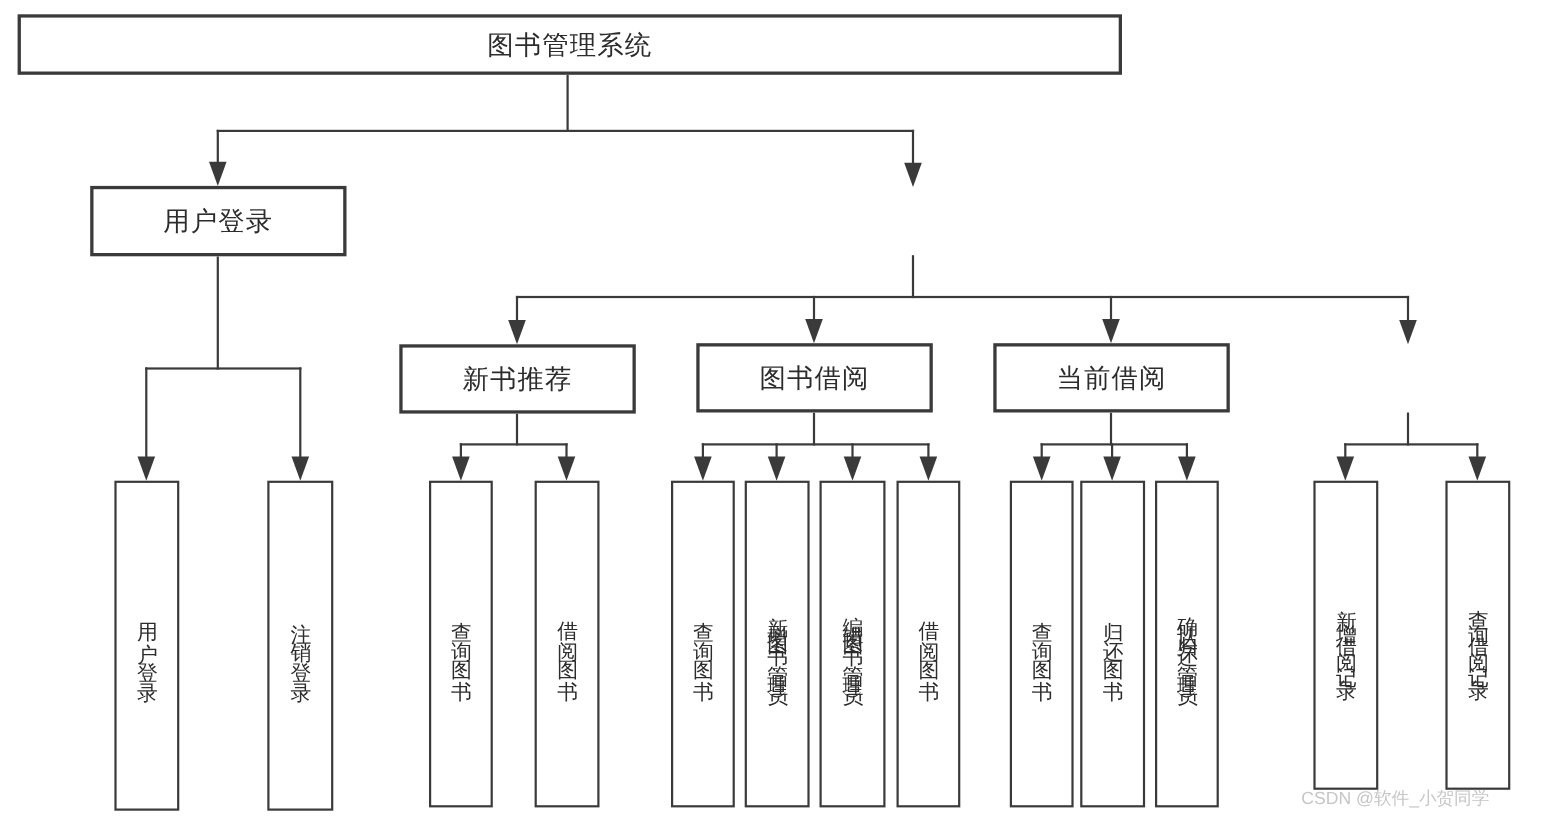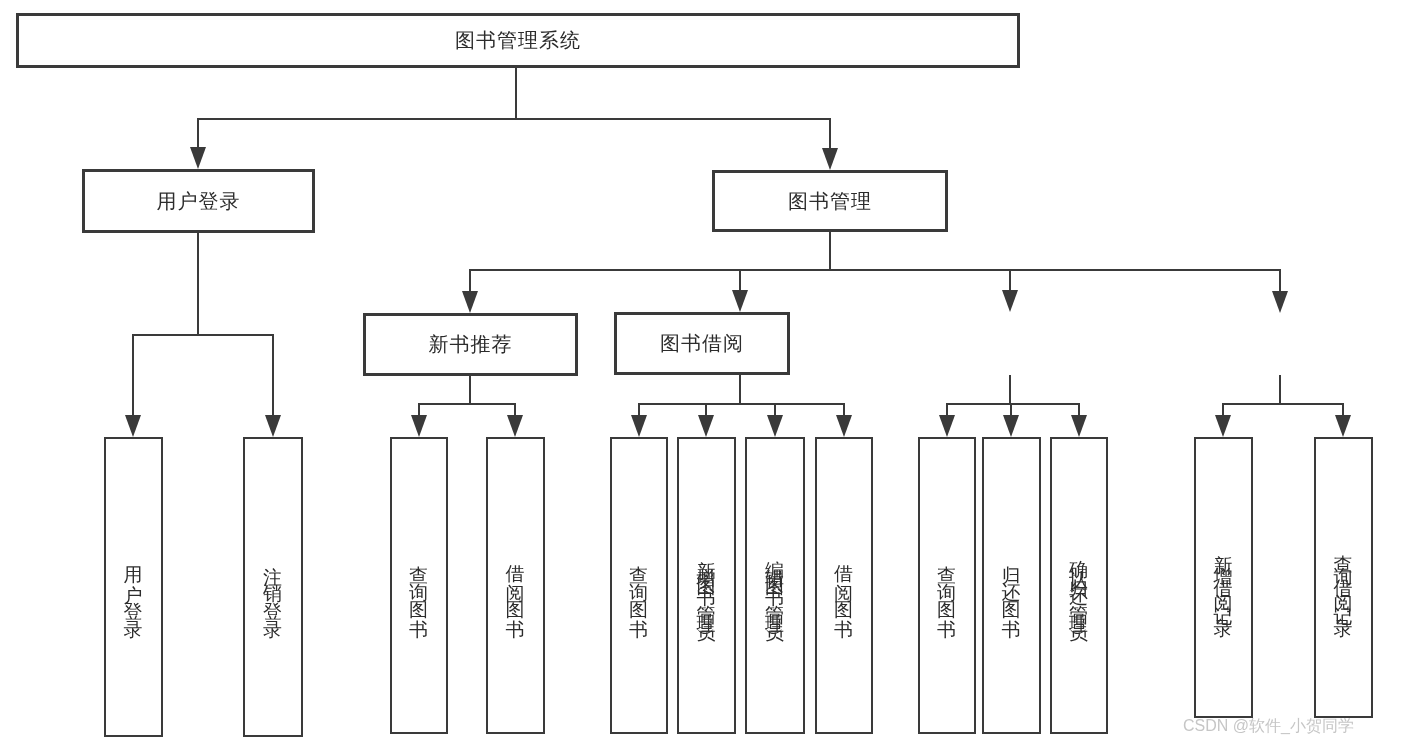--- a/index.html
+++ b/index.html
@@ -17,21 +17,21 @@
   }
   .box{
     position:absolute;
     background:#fff;
     border:3px solid var(--line);
     box-sizing:border-box;
     display:flex;align-items:center;justify-content:center;
     z-index:2;
   }
   .hbox .hlabel{
-    font-size:20px;color:var(--text);letter-spacing:1px;white-space:nowrap;text-align:center;
+    font-size:24px;color:var(--text);letter-spacing:1px;white-space:nowrap;text-align:center;
   }
   .vbox{border-width:2.5px;}
   .vlabel{
     writing-mode:vertical-rl;
     text-orientation:mixed;
     font-size:19px;color:var(--text);
     line-height:1;white-space:nowrap;
   }
   .sp-lg{letter-spacing:18px;}
   .sp-md{letter-spacing:13px;}
@@ -53,29 +53,29 @@
 
 <div class="canvas">
 
   <div class="box hbox" style="left:16px;top:13px;width:1004px;height:55px">
     <span class="hlabel">图书管理系统</span>
   </div>
 
   <div class="box hbox" style="left:82px;top:169px;width:233px;height:64px">
     <span class="hlabel">用户登录</span>
   </div>
-  <div class="box hbox" style="left:712px;top:170px;width:236px;height:62px">
-    <span class="hlabel">图书管理</span>
-  </div>
 
   <div class="box hbox" style="left:363px;top:313px;width:215px;height:63px">
     <span class="hlabel">新书推荐</span>
   </div>
-  <div class="box hbox" style="left:614px;top:312px;width:176px;height:63px">
+  <div class="box hbox" style="left:633px;top:312px;width:215px;height:63px">
     <span class="hlabel">图书借阅</span>
+  </div>
+  <div class="box hbox" style="left:903px;top:312px;width:215px;height:63px">
+    <span class="hlabel">当前借阅</span>
   </div>
 
   <div class="box vbox" style="left:104px;top:437px;width:59px;height:300px">
     <span class="vlabel sp-lg">用户登录</span>
   </div>
   <div class="box vbox" style="left:243px;top:437px;width:60px;height:300px">
     <span class="vlabel sp-lg">注销登录</span>
   </div>
 
   <div class="box vbox" style="left:390px;top:437px;width:58px;height:297px">

